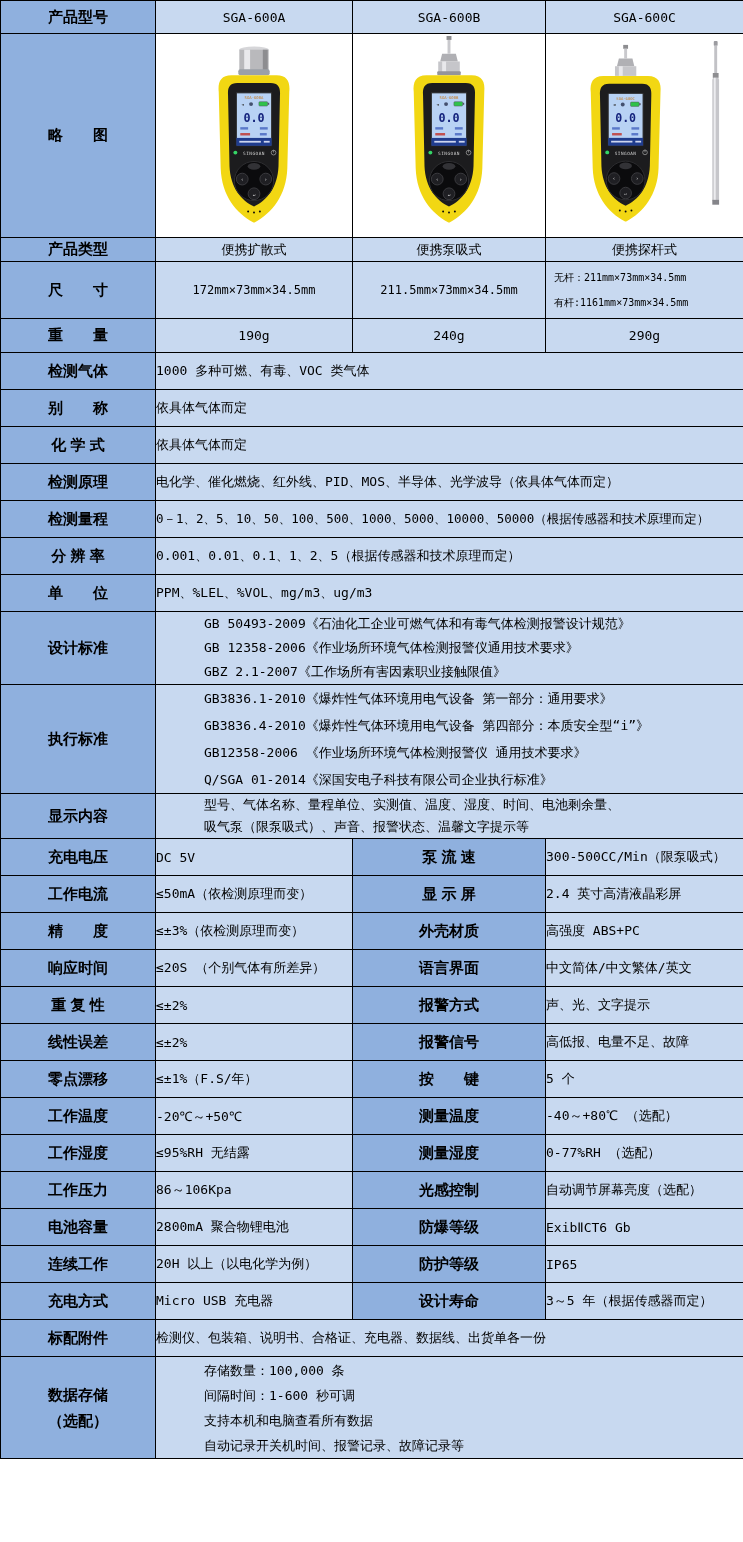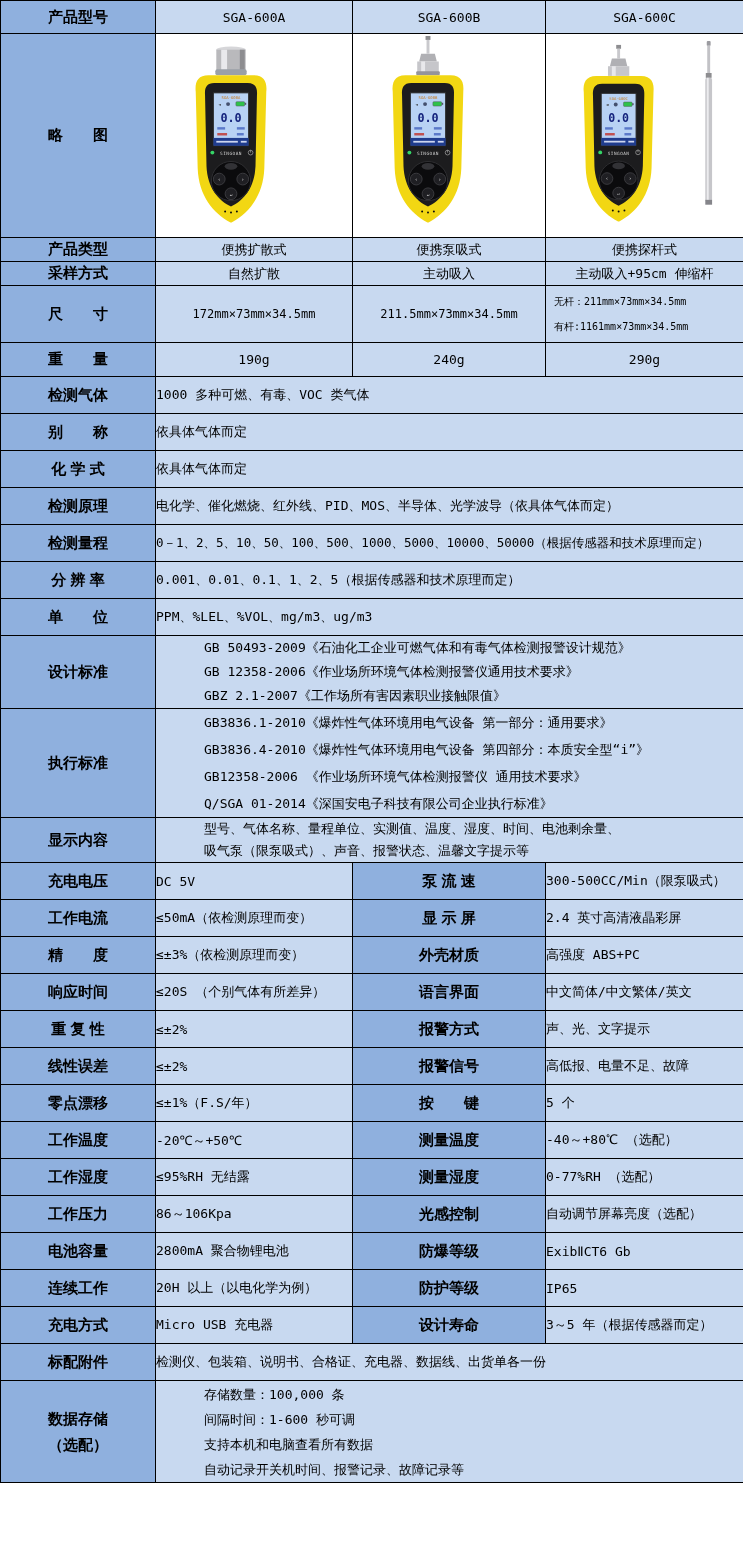--- a/index.html
+++ b/index.html
@@ -3,21 +3,21 @@
 <meta charset="utf-8">
 <style>
   html,body{margin:0;padding:0;background:#fff;}
   body{width:743px;font-family:"Liberation Sans","DejaVu Sans",sans-serif;color:#000;}
   table.spec{border-collapse:collapse;table-layout:fixed;width:743px;}
   table.spec td{border:1px solid #000;vertical-align:middle;overflow:hidden;padding:0;}
   td.lbl{background:#8FB0DE;text-align:center;font-weight:700;font-size:15px;}
   td.val{background:#C8D9F0;text-align:left;padding-left:10px;font-size:13px;
          font-family:"DejaVu Sans Mono","Liberation Mono",monospace;}
   td.val.ctr{text-align:center;padding-left:0;}
-  td.img{background:#fff;text-align:left;vertical-align:middle;margin-top:44px;}
+  td.img{background:#fff;text-align:center;vertical-align:middle;margin-top:44px;}
   tr.rh1{height:33px}
   tr.rimg{height:204px}
   tr.r36{height:24px}
   tr.r57{height:57px}
   tr.r34{height:34px}
   tr.r37{height:37px}
   tr.r73{height:73px}
   tr.r109{height:109px}
   tr.r45{height:45px}
   tr.r102{height:102px}
@@ -180,26 +180,20 @@
       </svg>
     </td>
   </tr>
 
   <tr class="r36">
     <td class="lbl">产品类型</td>
     <td class="val ctr">便携扩散式</td>
     <td class="val ctr">便携泵吸式</td>
     <td class="val ctr">便携探杆式</td>
   </tr>
-  <tr class="r36">
-    <td class="lbl">采样方式</td>
-    <td class="val ctr">自然扩散</td>
-    <td class="val ctr">主动吸入</td>
-    <td class="val ctr">主动吸入+95cm 伸缩杆</td>
-  </tr>
   <tr class="r57">
     <td class="lbl">尺　　寸</td>
     <td class="val ctr" style="font-size:12px">172mm×73mm×34.5mm</td>
     <td class="val ctr" style="font-size:12px">211.5mm×73mm×34.5mm</td>
     <td class="val dim2" style="padding-left:0">
       <div>无杆：211mm×73mm×34.5mm</div>
       <div>有杆:1161mm×73mm×34.5mm</div>
     </td>
   </tr>
   <tr class="r34">

